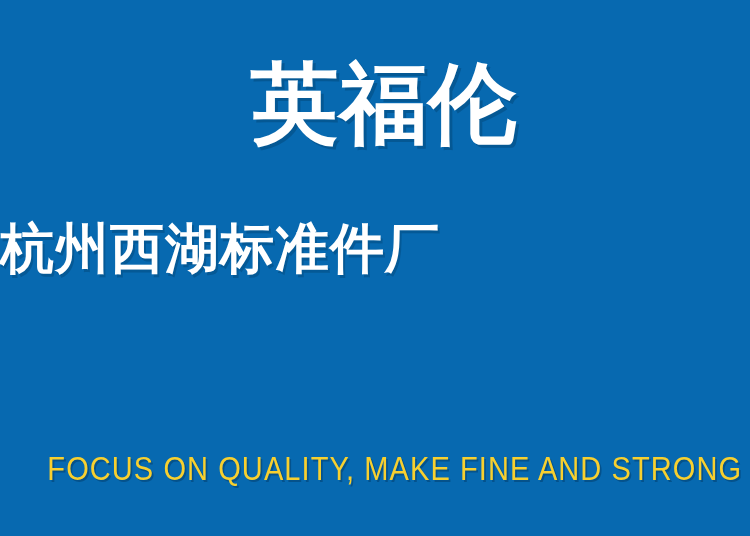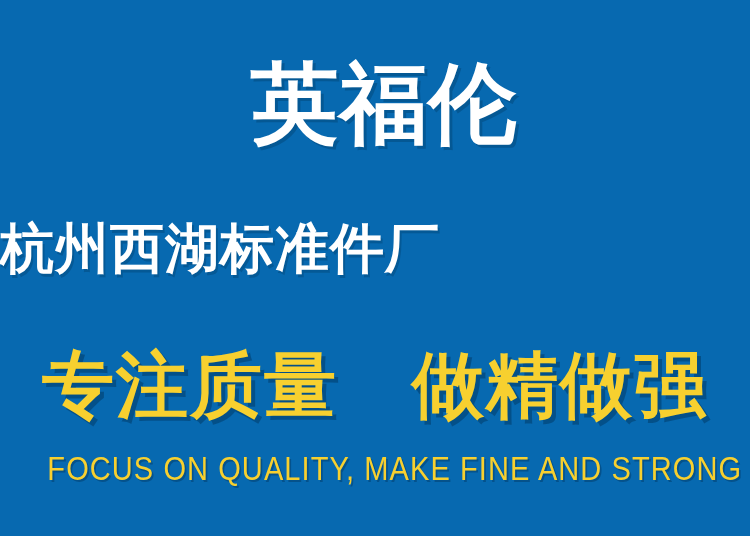--- a/index.html
+++ b/index.html
@@ -130,21 +130,18 @@
 <div id="banner">
 
   <div class="brand-row">
     <span class="brand-name">英福伦</span>
   </div>
 
   <div class="company-row">
     <span class="company-name">杭州西湖标准件厂</span>
   </div>
 
-  <div class="slogan-row">
-    <span class="slogan-cn">专注质量　做精做强</span>
-  </div>
 
   <div class="slogan-en-row">
     <span class="slogan-en">FOCUS ON QUALITY, MAKE FINE AND STRONG</span>
   </div>
 
 </div>
 
 </body></html>

